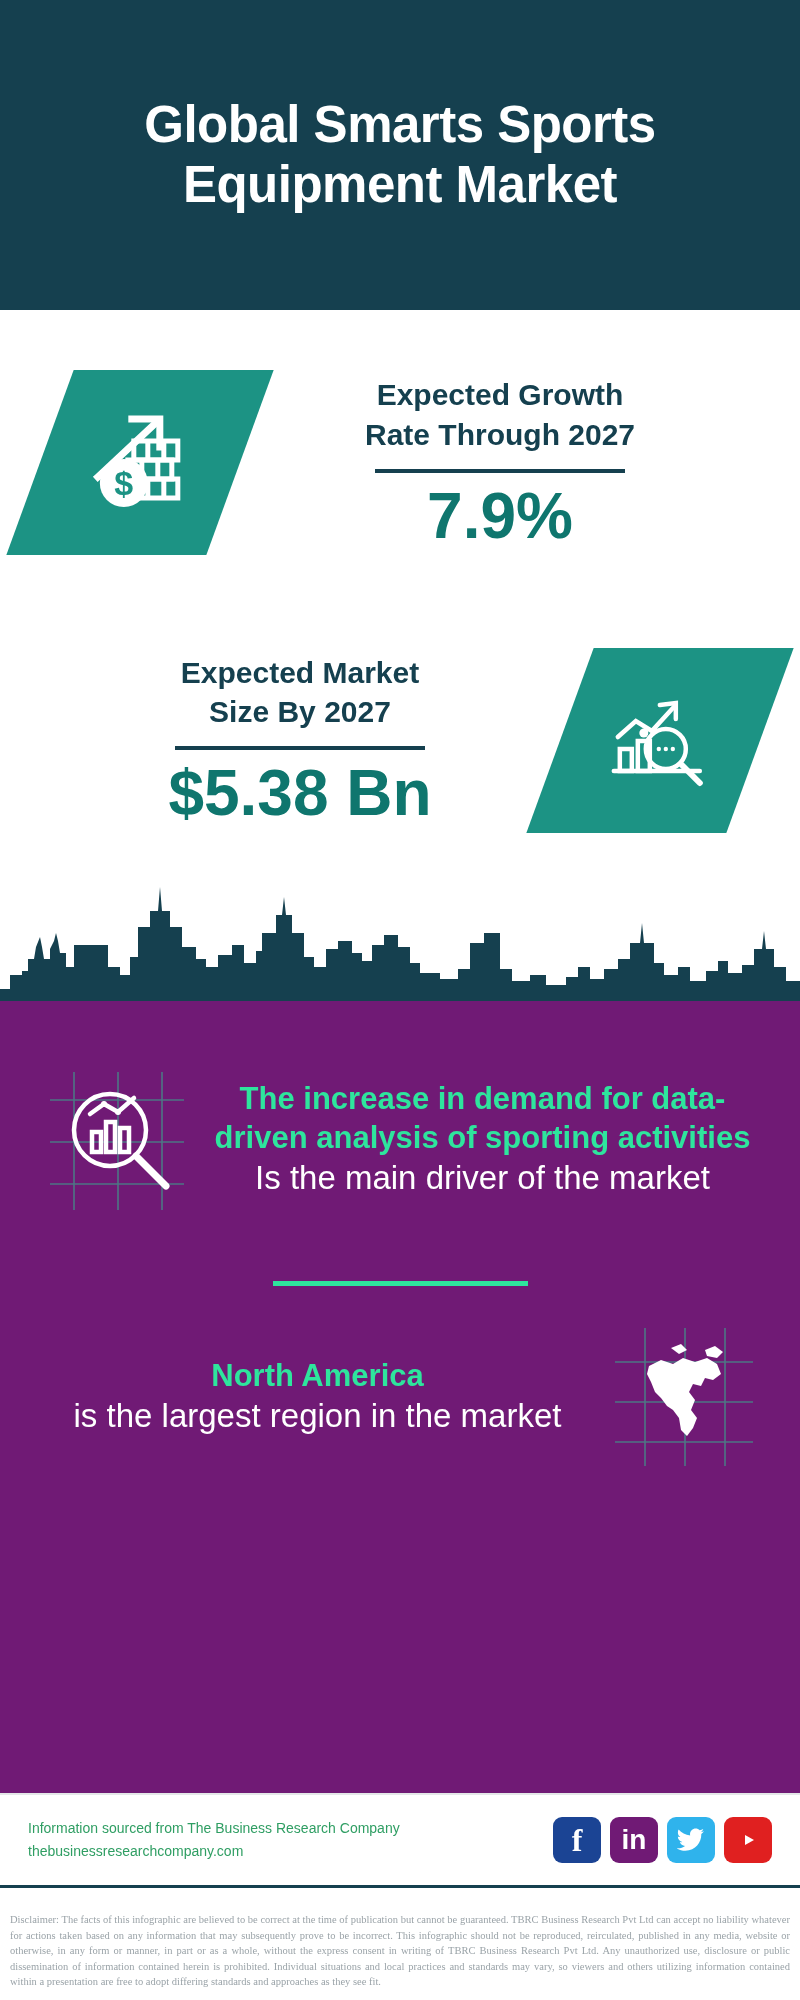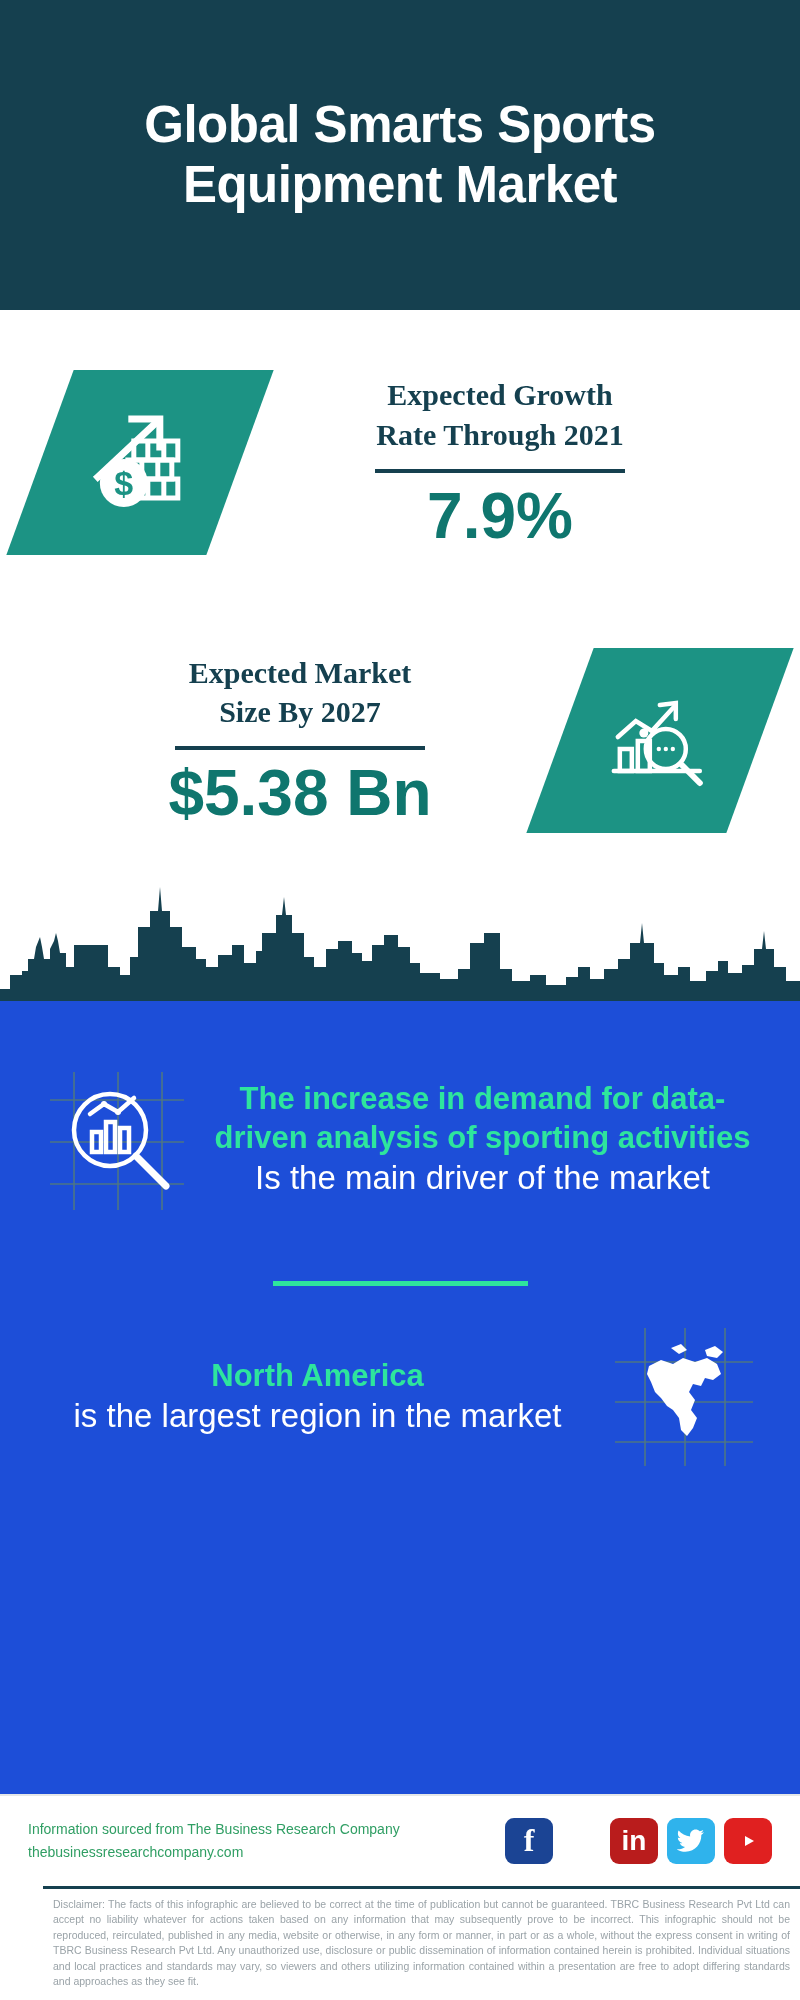--- a/index.html
+++ b/index.html
@@ -44,37 +44,37 @@
     background:#1c9384;
     transform:skewX(-20deg);
     display:flex; align-items:center; justify-content:center;
     flex:none;
   }
   .par-badge .glyph { transform:skewX(20deg); display:block; }
 
   .stat-text { flex:1; text-align:center; }
   .stat-label {
     color:#15404f;
-    font-size:30px; font-weight:bold; line-height:1.32;font-family:Liberation Serif, serif;
+    font-size:30px; font-weight:bold; line-height:1.32;
   }
   .rule {
     width:250px; height:4px; background:#15404f;
     margin:14px auto 10px auto;
   }
   .stat-value {
     color:#0f766e;
     font-size:64px; font-weight:bold; line-height:1.05;
   }
 
   
   .skyline { width:800px; height:130px; display:block; margin-top:6px; }
 
   
   .dark-body {
-    background:#1d4ed8;
+    background:#701a75;
     flex:1;
     padding:18px 0 10px 0;
     position:relative;
   }
   .info-row { display:flex; align-items:center; padding:0 34px; }
   .info-row.driver { min-height:240px; }
   .info-row.region { min-height:185px; margin-top:18px; }
 
   .icon-box { width:165px; flex:none; display:flex; align-items:center; justify-content:center; }
   .info-text { flex:1; text-align:center; padding:0 4px; }
@@ -108,35 +108,34 @@
     font-size:14px;
     line-height:1.65;
   }
   .socials { display:flex; gap:9px; align-items:center; }
   .sq {
     width:48px; height:46px; border-radius:9px;
     display:flex; align-items:center; justify-content:center;
     color:#fff; font-weight:bold;
   }
   .sq.fb { background:#1b4494; font-size:32px; font-family:"Liberation Serif", serif; }
-  .sq.li { background:#b91c1c; font-size:28px;margin-left:48px; }
+  .sq.li { background:#701a75; font-size:28px; }
   .sq.tw { background:#2fb3ec; }
   .sq.yt { background:#e02020; }
 
   
   .disclaimer {
     background:#ffffff;
     border-top:3px solid #15404f;
-    padding:8px 10px 10px 10px;
+    padding:24px 10px 10px 10px;
     color:#9aa3a8;
     font-size:10.5px;
     line-height:1.48;
     text-align:justify;
-    font-family:Liberation Sans, sans-serif;
-    margin-left:43px;
+    font-family:Liberation Serif, serif;
   }
 </style>
 </head>
 <body>
 
 <div class="page">
 
   <div class="header">
     <div class="header-title">Global Smarts Sports Equipment Market</div>
   </div>
@@ -162,21 +161,21 @@
               <line x1="64" y1="74" x2="64" y2="93"></line>
               <line x1="80" y1="74" x2="80" y2="93"></line>
             </g>
             <circle cx="40" cy="78" r="24" fill="#ffffff"></circle>
             <text x="40" y="90" font-size="34" font-weight="bold" fill="#1c9384" text-anchor="middle" font-family="Liberation Sans, sans-serif">$</text>
           </svg>
         </span>
       </div>
       <div class="stat-text">
         <div class="stat-label">Expected Growth</div>
-        <div class="stat-label">Rate Through 2021</div>
+        <div class="stat-label">Rate Through 2027</div>
         <div class="rule"></div>
         <div class="stat-value">7.9%</div>
       </div>
     </div>
 
     <div class="stat-row size">
       <div class="stat-text">
         <div class="stat-label">Expected Market</div>
         <div class="stat-label">Size By 2027</div>
         <div class="rule"></div>

